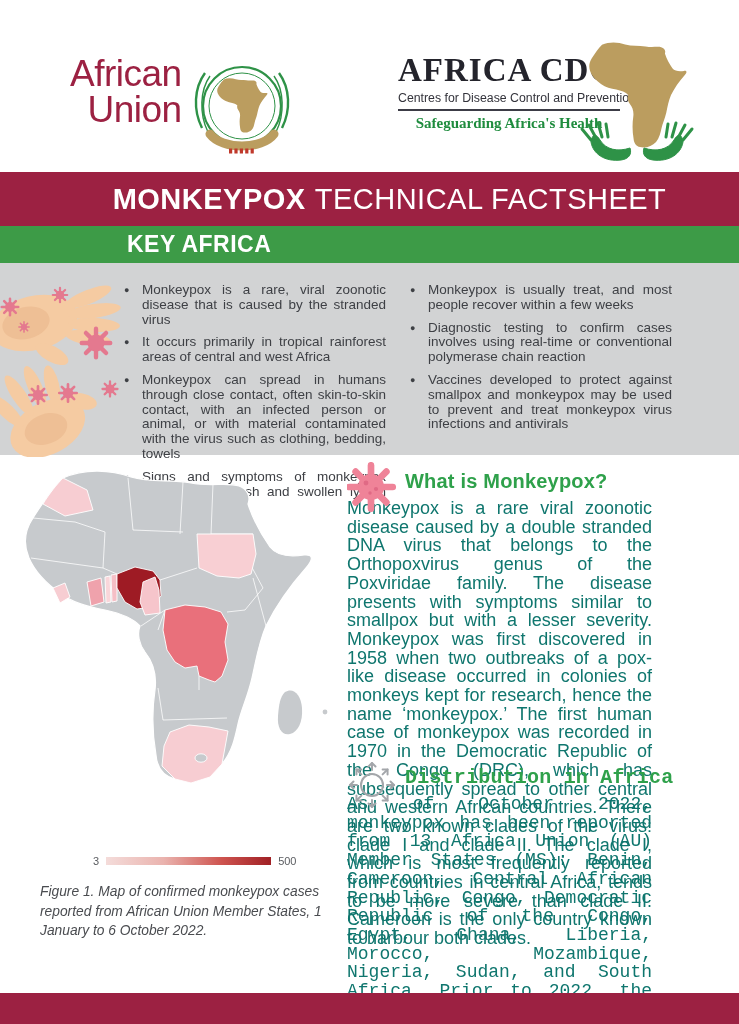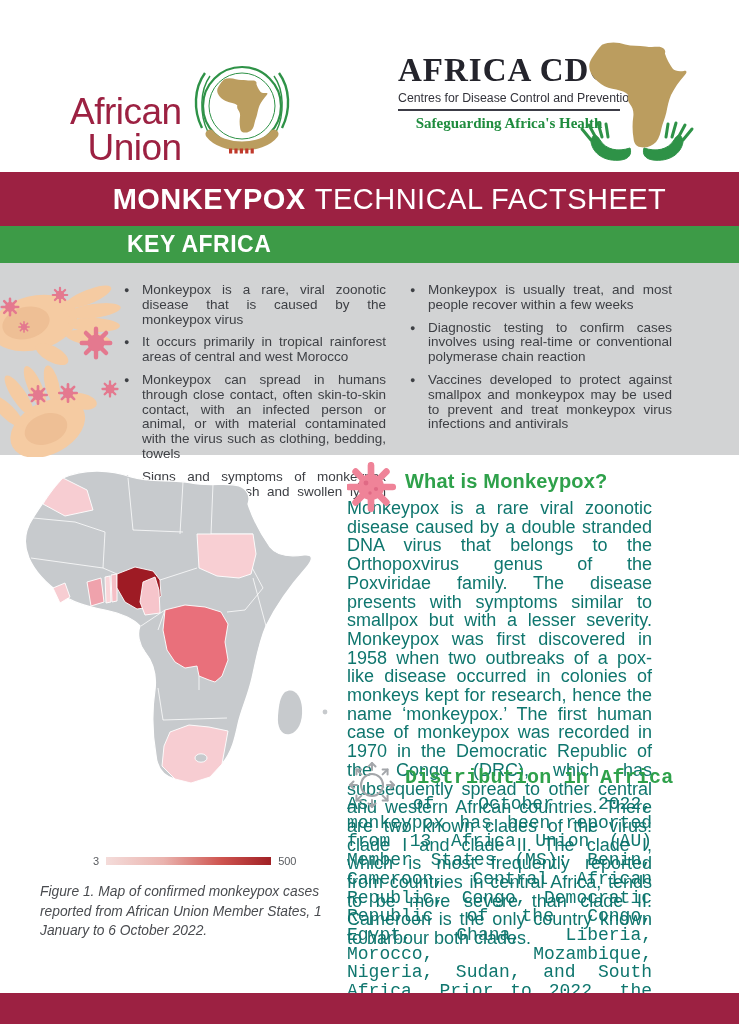--- a/index.html
+++ b/index.html
@@ -3,21 +3,21 @@
 <meta charset="utf-8">
 <style>
   html,body { margin:0; padding:0; background:#efefef; }
   .page {
     position:relative; width:739px; height:1024px; margin:0 auto;
     background:#ffffff; overflow:hidden;
     font-family:"Liberation Sans", sans-serif;
   }
 
   
-  .au-logo { position:absolute; left:70px; top:56px; display:flex; align-items:flex-end; }
+  .au-logo { position:absolute; left:70px; top:56px; display:flex; align-items:flex-start; }
   .au-text { color:#9c2142; font-size:37px; line-height:36px; text-align:right; letter-spacing:-0.5px; }
   .au-emblem { margin-left:8px; }
 
   .cdc-logo { position:absolute; left:398px; top:52px; width:222px; }
   .cdc-name { font-family:"Liberation Serif", serif; font-size:33px; letter-spacing:1px; color:#24242c; font-weight:600; white-space:nowrap; }
   .cdc-sub { font-size:12.3px; color:#33333b; margin-top:2px; white-space:nowrap; }
   .cdc-line { height:2px; background:#3c3c46; margin:4px 0 4px 0; }
   .cdc-tag { font-family:"Liberation Serif", serif; font-size:15px; font-weight:700; color:#1f8c3e; text-align:center; }
   .cdc-graphic { position:absolute; left:577px; top:42px; }
 
@@ -163,25 +163,25 @@
         <use href="#virus-burst" transform="translate(116 118) scale(0.5)" fill="#e4798f" stroke="#e4798f"></use>
         <use href="#virus-burst" transform="translate(44 124) scale(0.58)" fill="#e4798f" stroke="#e4798f"></use>
         <use href="#virus-burst" transform="translate(74 122) scale(0.58)" fill="#e4798f" stroke="#e4798f"></use>
         <use href="#virus-burst" transform="translate(30 56) scale(0.34)" fill="#e4798f" stroke="#e4798f"></use>
       </svg>
     </div>
 
     <ul class="facts left">
       <li>
           <span class="dot">●</span>
-          <span class="ftxt">Monkeypox is a rare, viral zoonotic disease that is caused by the monkeypox virus</span>
-        </li>
-      <li>
-          <span class="dot">●</span>
-          <span class="ftxt">It occurs primarily in tropical rainforest areas of central and west Morocco</span>
+          <span class="ftxt">Monkeypox is a rare, viral zoonotic disease that is caused by the stranded virus</span>
+        </li>
+      <li>
+          <span class="dot">●</span>
+          <span class="ftxt">It occurs primarily in tropical rainforest areas of central and west Africa</span>
         </li>
       <li>
           <span class="dot">●</span>
           <span class="ftxt">Monkeypox can spread in humans through close contact, often skin-to-skin contact, with an infected person or animal, or with material contaminated with the virus such as clothing, bedding, towels</span>
         </li>
       <li>
           <span class="dot">●</span>
           <span class="ftxt">Signs and symptoms of monkeypox include fever, rash and swollen lymph nodes</span>
         </li>
     </ul>

